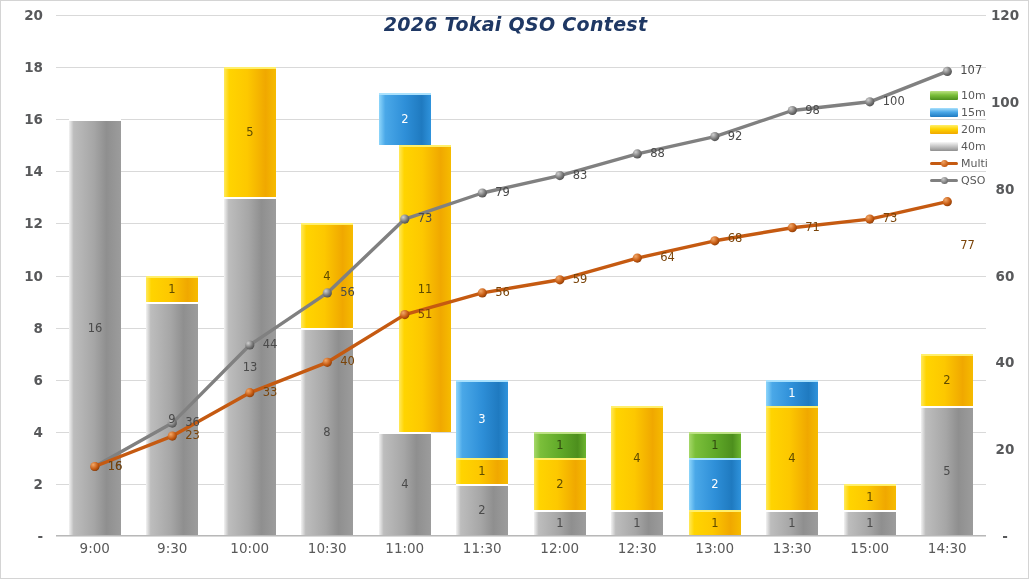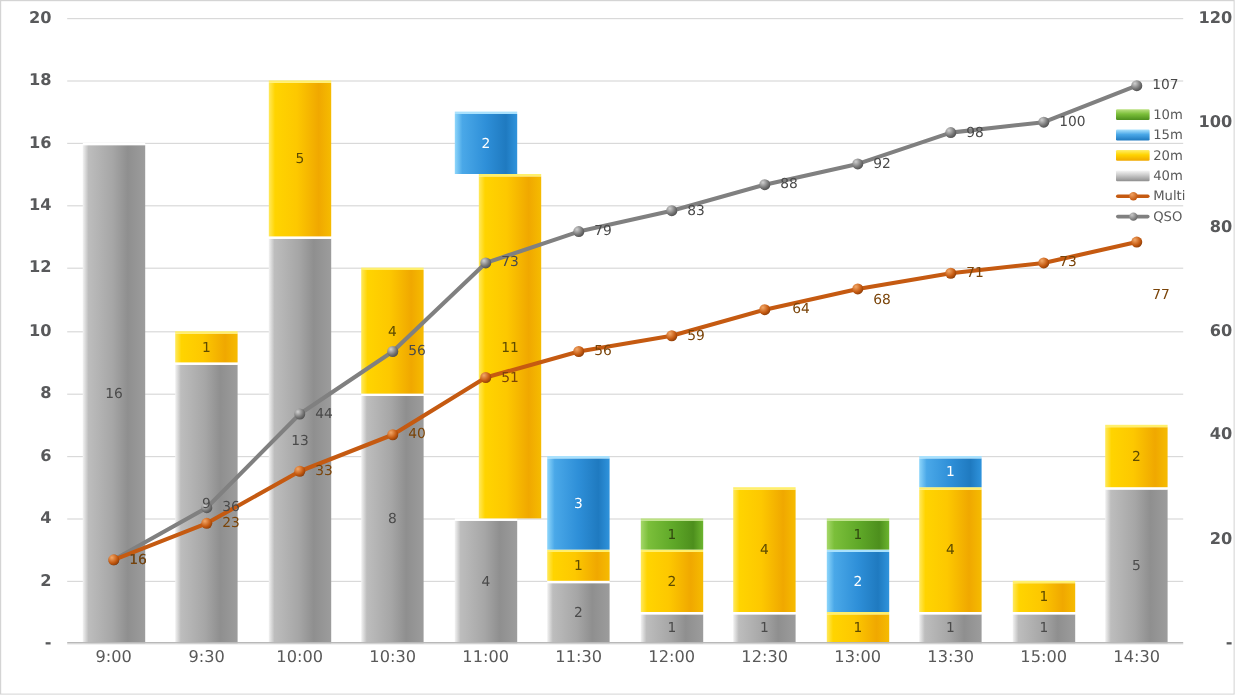--- a/index.html
+++ b/index.html
@@ -20,21 +20,21 @@
   #plot{position:absolute;left:55px;top:14px;width:930px;height:521px;}
   .gridline{position:absolute;left:0;width:930px;height:1px;background:#d9d9d9;}
   #axis-baseline{position:absolute;left:0;bottom:0;width:930px;height:1px;background:#b8b8b8;}
 
   
   .y-tick{
     position:absolute;width:42px;text-align:right;font-size:13.5px;font-weight:bold;
     color:#58595b;line-height:1;
   }
   .y-tick.left{left:0px;}
-  .y-tick.right{left:982px;text-align:right;width:44px;}
+  .y-tick.right{left:982px;text-align:center;width:44px;}
 
   .x-tick{
     position:absolute;top:541px;font-size:13.5px;color:#595959;text-align:center;
     line-height:1;
   }
 
   
   .bar-group{position:absolute;bottom:0;width:52px;}
   .seg{position:absolute;width:52px;left:0;box-sizing:border-box;
        display:flex;align-items:center;justify-content:center;
@@ -78,20 +78,21 @@
   .legend-line.multi .ldot{background:radial-gradient(circle at 33% 30%,#f0a060,#c55a11 70%);}
   .legend-line.qso .lseg{background:#808080;}
   .legend-line.qso .ldot{background:radial-gradient(circle at 33% 30%,#c8c8c8,#6e6e6e 70%);}
   .legend-label{font-size:11px;color:#595959;line-height:1;}
 </style>
 </head>
 <body>
 
 <div id="chart-root">
 
+  <div id="chart-title">2026 Tokai QSO Contest</div>
 
   <div id="plot">
     <div id="gridlines">
         <div class="gridline" style="top: 521px;"></div>
         <div class="gridline" style="top: 469px;"></div>
         <div class="gridline" style="top: 417px;"></div>
         <div class="gridline" style="top: 365px;"></div>
         <div class="gridline" style="top: 313px;"></div>
         <div class="gridline" style="top: 261px;"></div>
         <div class="gridline" style="top: 208px;"></div>
@@ -264,21 +265,21 @@
         <div class="pt-label" style="left: 826.75px; top: 80.8333px;">100</div>
         <div class="pt-label" style="left: 904.25px; top: 50.4417px;">107</div>
         <div class="pt-label multi" style="left: 51.75px; top: 445.533px;">16</div>
         <div class="pt-label multi" style="left: 129.25px; top: 415.142px;">23</div>
         <div class="pt-label multi" style="left: 206.75px; top: 371.725px;">33</div>
         <div class="pt-label multi" style="left: 284.25px; top: 341.333px;">40</div>
         <div class="pt-label multi" style="left: 361.75px; top: 293.575px;">51</div>
         <div class="pt-label multi" style="left: 439.25px; top: 271.867px;">56</div>
         <div class="pt-label multi" style="left: 516.75px; top: 258.842px;">59</div>
         <div class="pt-label multi" style="left: 594.25px; top: 237.133px; margin-left: 10px;">64</div>
-        <div class="pt-label multi" style="left: 671.75px; top: 229px; text-align: right;">68</div>
+        <div class="pt-label multi" style="left: 671.75px; top: 218px; text-align: right;">68</div>
         <div class="pt-label multi" style="left: 749.25px; top: 206.742px;">71</div>
         <div class="pt-label multi" style="left: 826.75px; top: 198.058px;">73</div>
         <div class="pt-label multi" style="left: 904.25px; top: 180.692px; margin-top: 44px;">77</div>
       </div>
     <div id="axis-baseline"></div>
   </div>
 
   <div id="y-left">
       <div class="y-tick left" style="top: 529px;">-</div>
       <div class="y-tick left" style="top: 476.9px;">2</div>

